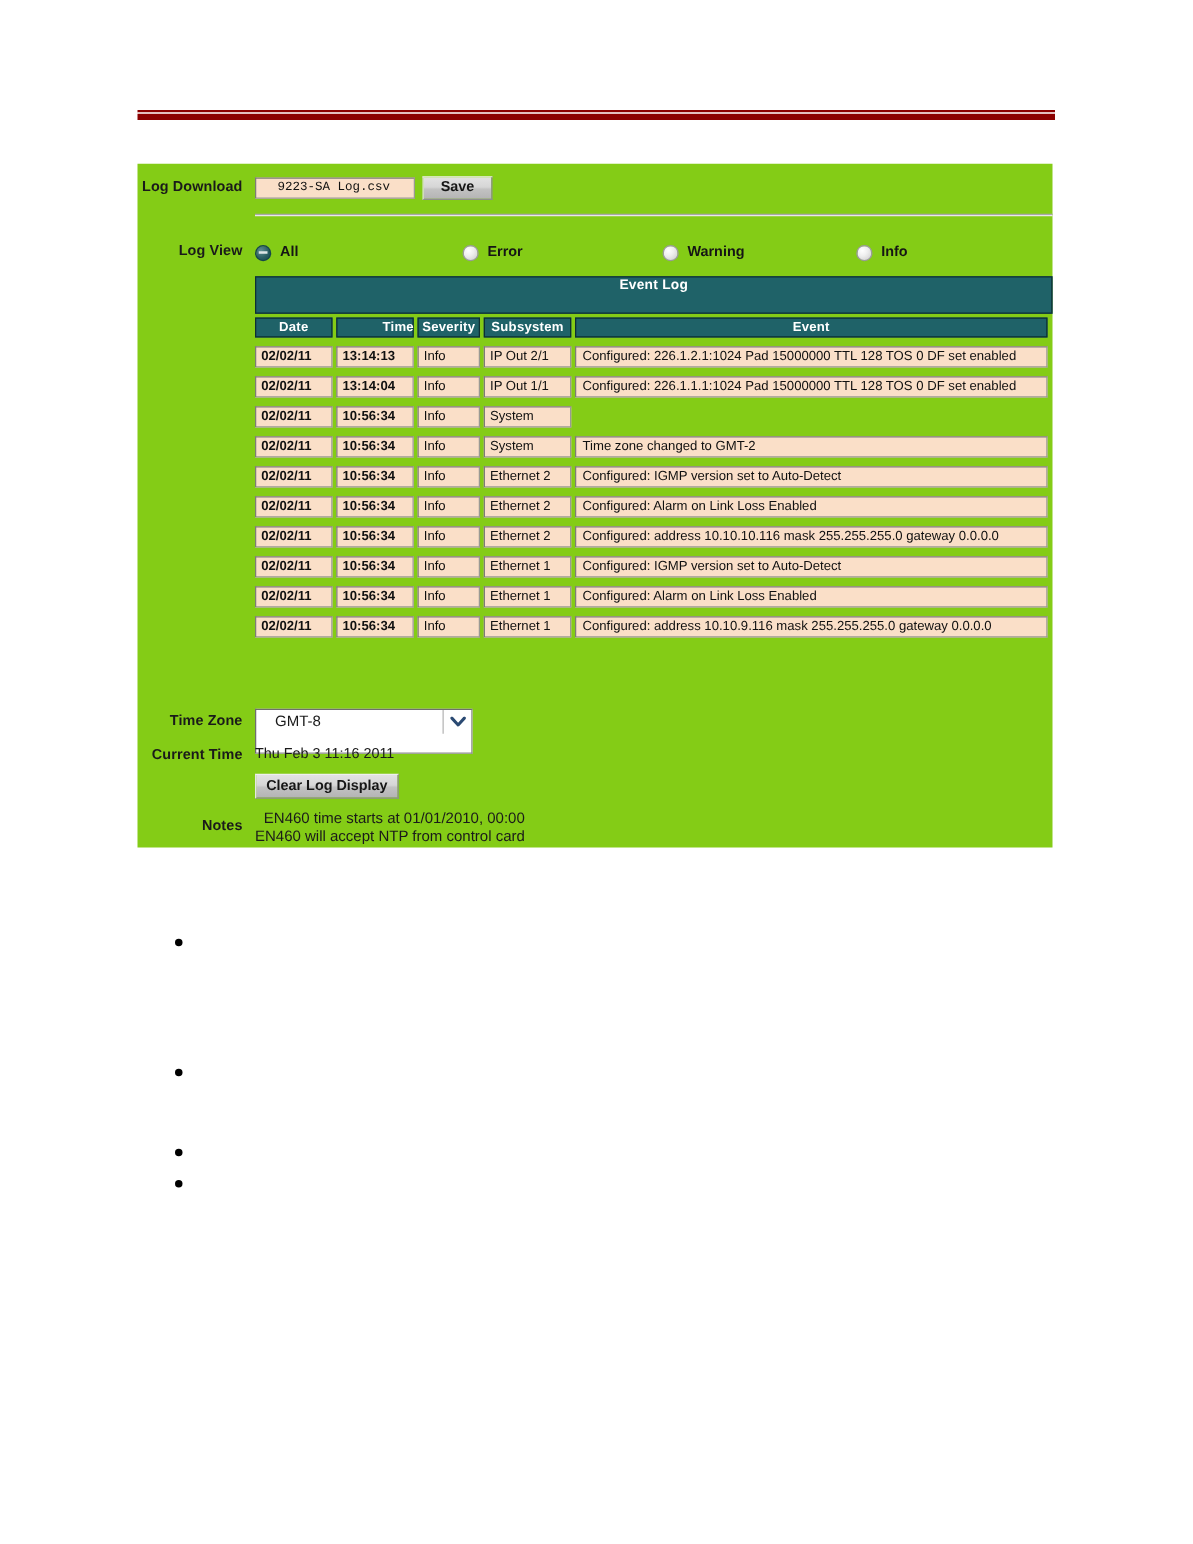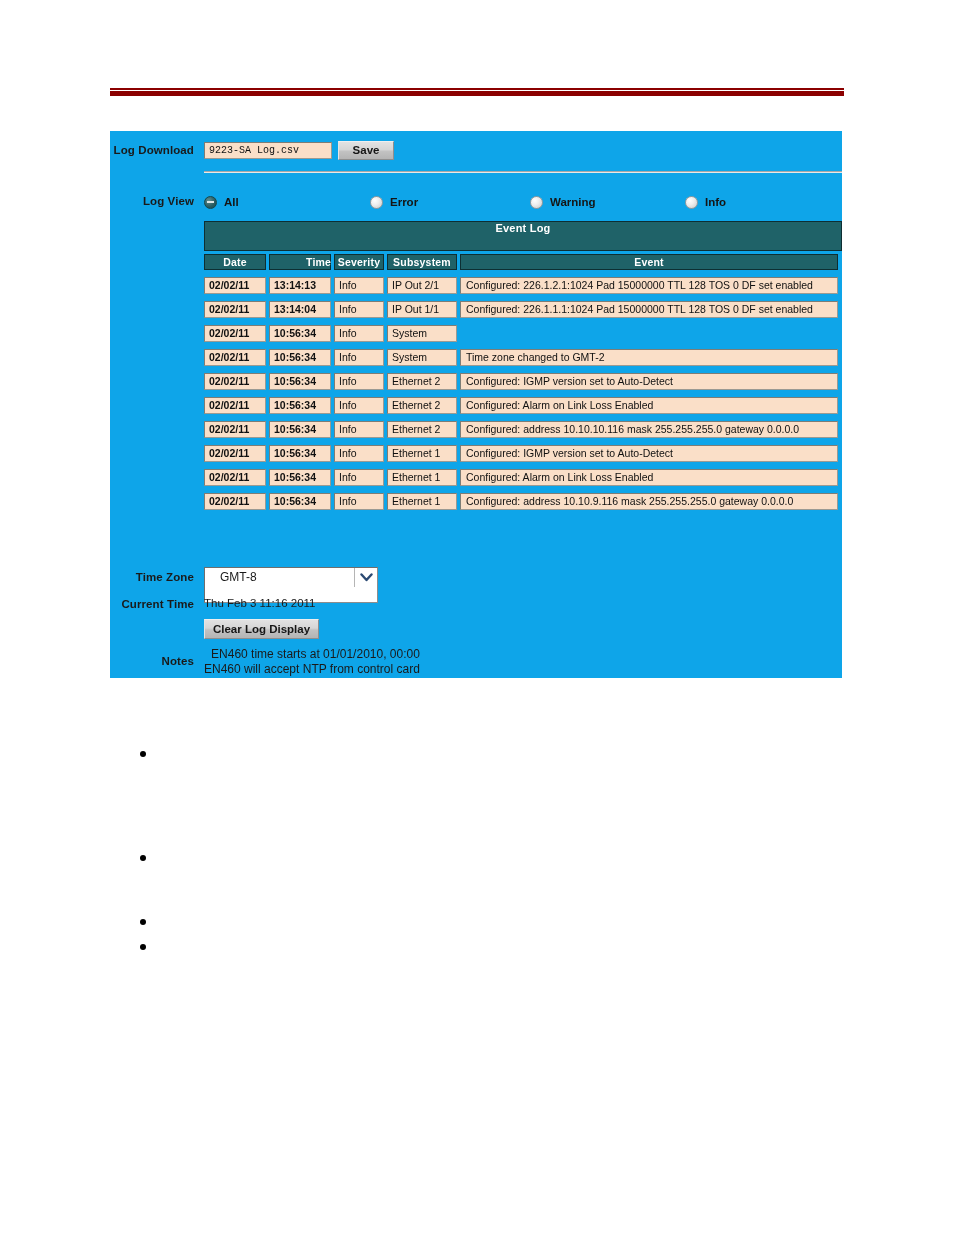--- a/index.html
+++ b/index.html
@@ -35,21 +35,21 @@
     background: #8b0000;
   }
 
   
   .panel {
     position: absolute;
     left: 110px;
     top: 131px;
     width: 732px;
     height: 547px;
-    background: #0ea5e9;
+    background: #84cc16;
     box-sizing: border-box;
   }
 
   .row-label {
     position: absolute;
     font-size: 11.5px;
     font-weight: bold;
     color: #1a1a1a;
     text-align: right;
     letter-spacing: 0.1px;
@@ -64,21 +64,21 @@
     height: 17px;
     background: #fadfc8;
     border: 1px solid #9a9a93;
     border-top-color: #7d7d76;
     border-left-color: #7d7d76;
     box-sizing: border-box;
     font-family: "Liberation Mono", monospace;
     font-size: 10px;
     color: #111;
     line-height: 15px;
-    padding-left: 4px;
+    padding-left: 17px;
     white-space: nowrap;
     overflow: hidden;
   }
   .btn {
     position: absolute;
     background: linear-gradient(180deg, #e2e2e2 0%, #d6d6d6 45%, #c2c2c2 55%, #b4b4b4 100%);
     border: 1px solid #8e8e8e;
     border-top-color: #efefef;
     border-left-color: #e5e5e5;
     box-sizing: border-box;

